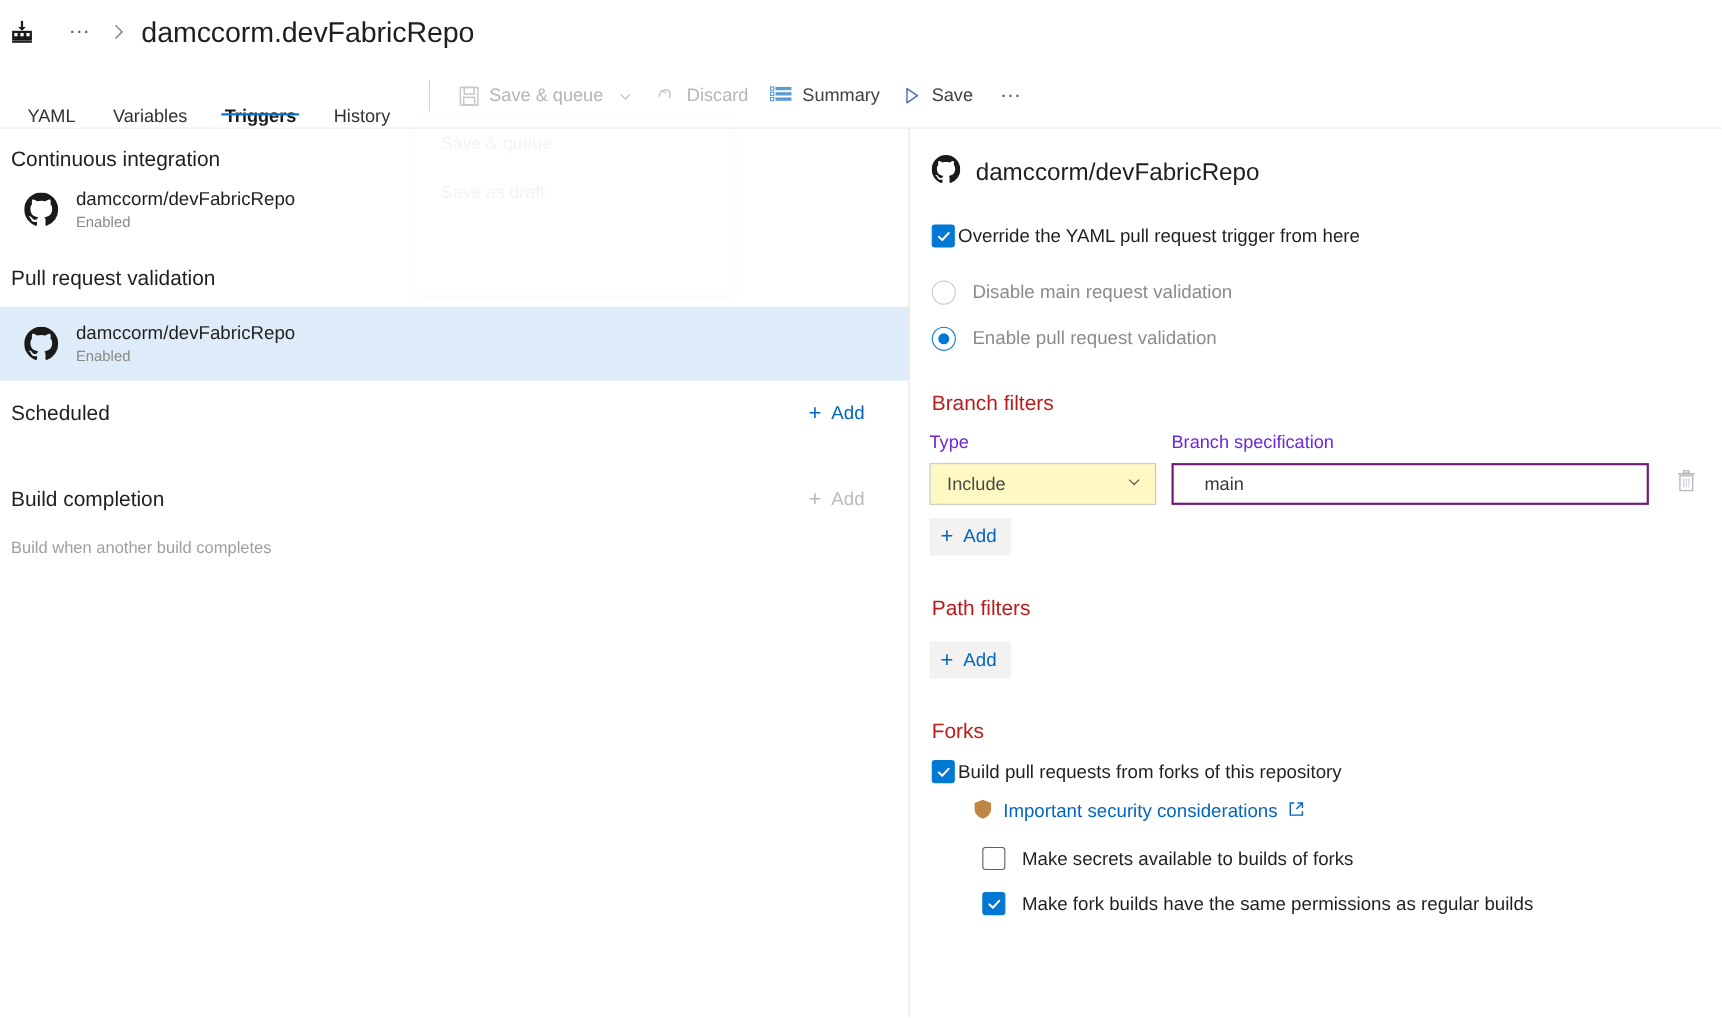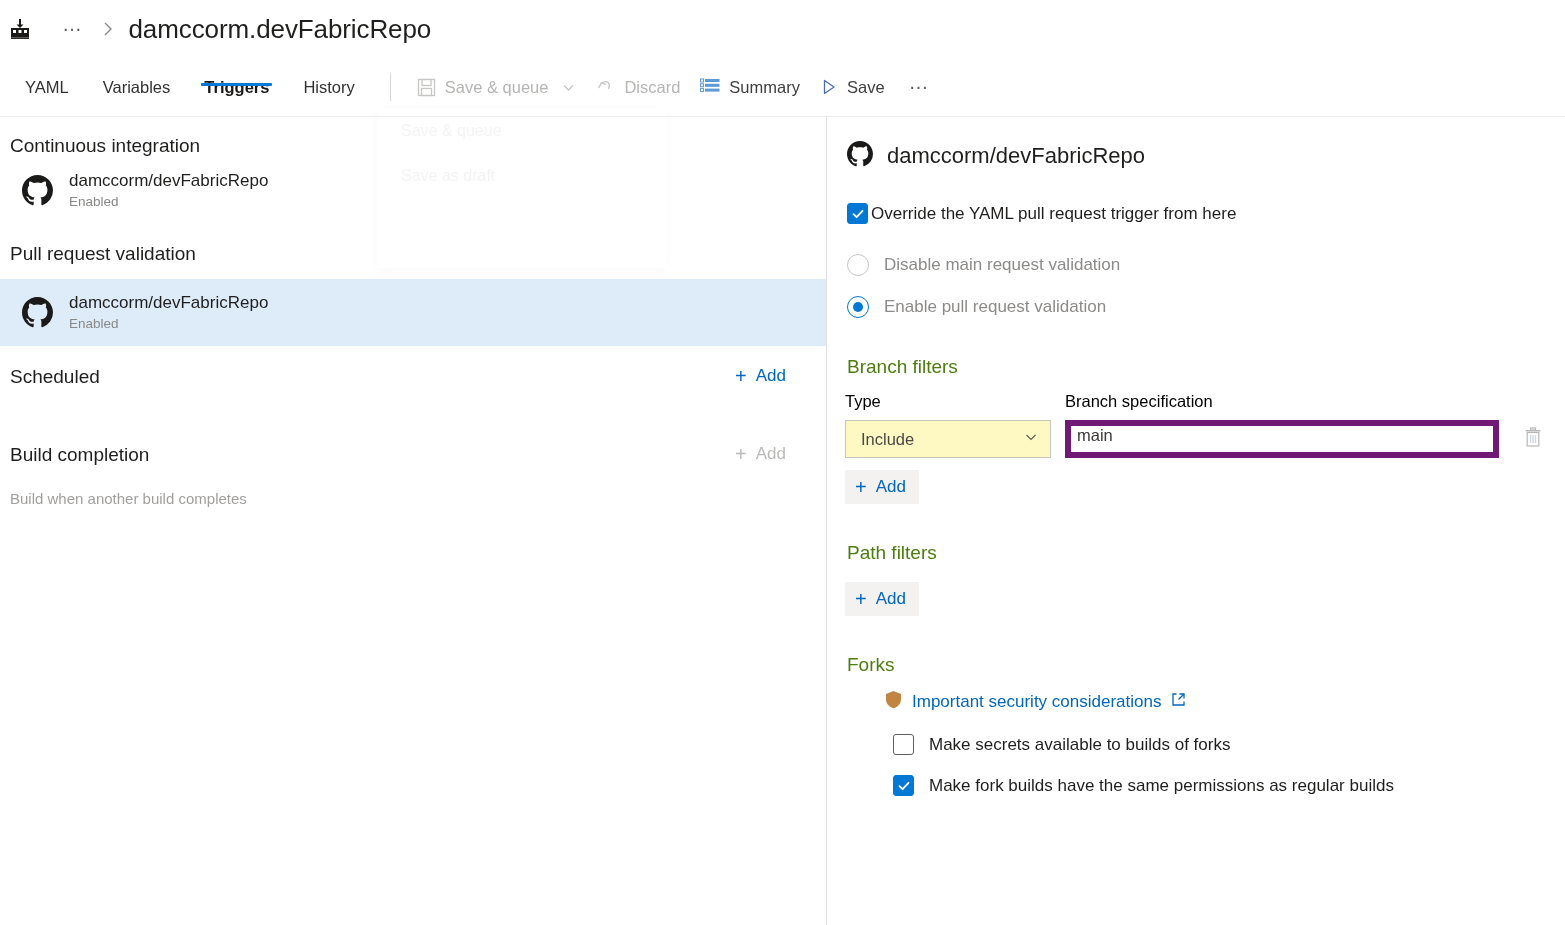--- a/index.html
+++ b/index.html
@@ -52,21 +52,21 @@
   }
 
   
   .toolbar {
     height: 58px;
     display: flex;
     align-items: center;
     padding-left: 8px;
     position: relative;
   }
-  .tabs { display: flex; align-items: center; height: 58px; }
+  .tabs { display: flex; align-items: flex-end; height: 58px; }
   .tab {
     position: relative;
     display: flex;
     align-items: center;
     padding: 0 17px;
     font-size: 16.5px;
     color: #323130;
     cursor: pointer;
     white-space: nowrap;
   }
@@ -249,57 +249,57 @@
     background: #fff;
   }
   .rbox.checked { border: 1.5px solid #0078d4; }
   .rbox.checked .dot {
     width: 10px; height: 10px; border-radius: 50%;
     background: #0078d4;
   }
 
   .grp-title {
     font-size: 19px;
-    color: #4d7c0f;
+    color: #b91c1c;
     margin: 38px 0 14px 2px;
     font-weight: 400;
   }
 
   .filters-grid {
     display: flex;
     align-items: flex-end;
     gap: 14px;
   }
   .fld { display: flex; flex-direction: column; }
   .fld-label {
     font-size: 16.5px;
-    color: #000000;
+    color: #6d28d9;
     margin-bottom: 9px;
   }
   .select-box {
     width: 206px;
     height: 38px;
     border: 1px solid #c7c5c3;
     background: #fef9c3;
     display: flex;
     align-items: center;
     justify-content: space-between;
     padding: 0 11px 0 15px;
     font-size: 16.5px;
     color: #4a4947;
     cursor: pointer;
   }
   .text-box {
     width: 434px;
     height: 38px;
-    border: 6px solid #701a75;
+    border: 2px solid #701a75;
     background: #fff;
     display: flex;
-    align-items: flex-start;
-    padding: 0 6px;
+    align-items: center;
+    padding: 0 28px;
     font-size: 16.5px;
     color: #3b3a39;
   }
   .trash-btn {
     width: 32px; height: 38px;
     display: flex; align-items: center; justify-content: center;
     cursor: pointer;
     margin-left: 4px;
   }
 
@@ -560,20 +560,28 @@
 
     <div class="grp-title">Path filters</div>
 
     <div class="add-btn-sm" style="margin-top:4px;">
       <span class="plus">+</span>
       <span>Add</span>
     </div>
 
     <div class="grp-title">Forks</div>
 
+    <div class="chk-row fork-chk">
+      <span class="cbox checked">
+        <svg width="14" height="14" viewBox="0 0 14 14">
+          <path d="M2.5 7.2 L5.6 10.2 L11.5 3.8" fill="none" stroke="#ffffff" stroke-width="1.8" stroke-linecap="round" stroke-linejoin="round"></path>
+        </svg>
+      </span>
+      <span class="lbl">Build pull requests from forks of this repository</span>
+    </div>
 
     <div class="sec-link">
       <span>
         <svg width="17" height="19" viewBox="0 0 17 19">
           <path d="M8.5 1 L16 4 V9.5 C16 14 12.5 17 8.5 18.3 C4.5 17 1 14 1 9.5 V4 Z" fill="#c08542"></path>
         </svg>
       </span>
       <span>Important security considerations</span>
       <span>
         <svg width="15" height="15" viewBox="0 0 15 15">

